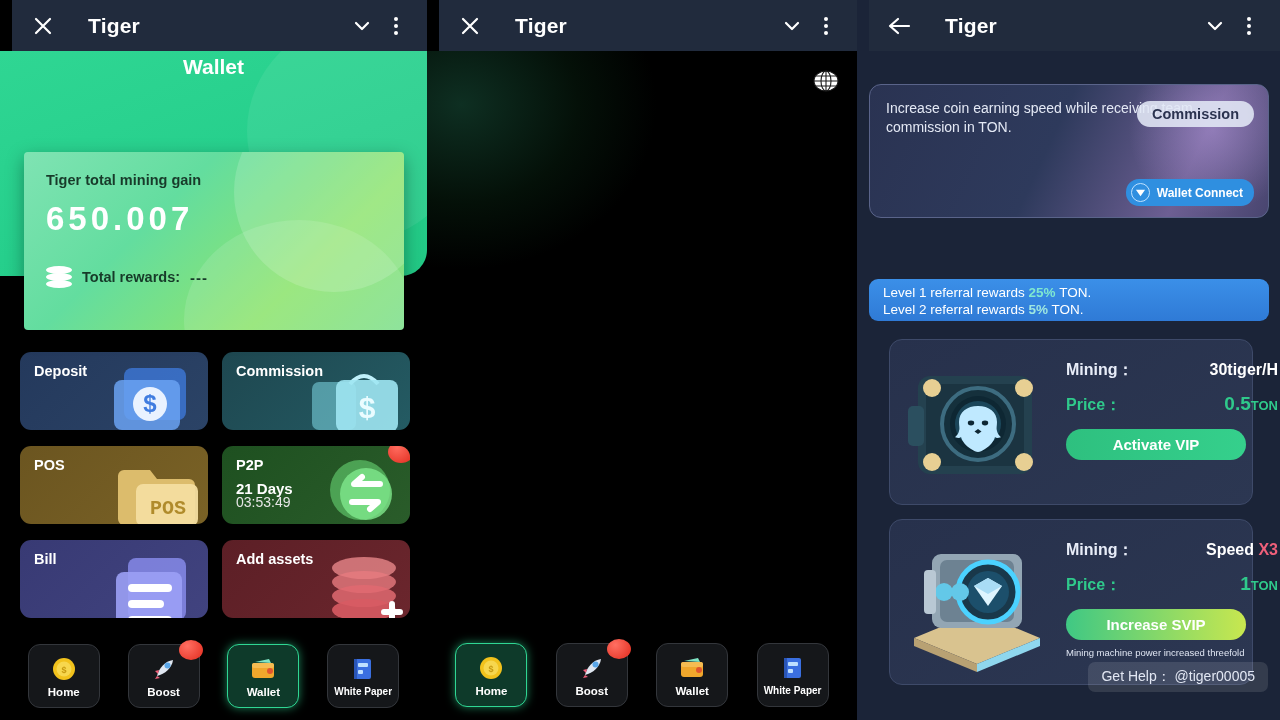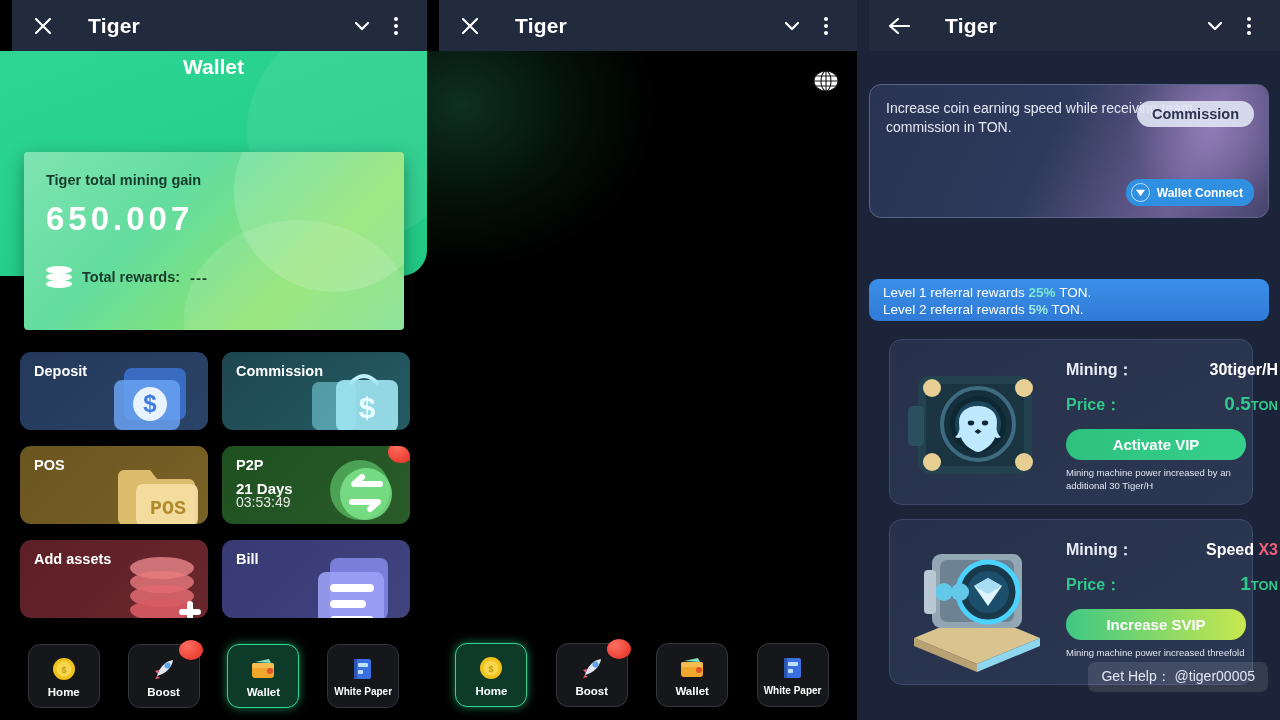--- a/index.html
+++ b/index.html
@@ -228,39 +228,39 @@
         <div class="sub1">21 Days</div>
         <div class="sub2">03:53:49</div>
         <svg class="art" viewBox="0 0 96 74">
           <circle cx="52" cy="36" r="30" fill="#6ee07a" opacity=".55"></circle>
           <circle cx="58" cy="40" r="26" fill="#7fe98c" opacity=".8"></circle>
           <path d="M72 30 H46 l8 -7" stroke="#fff" stroke-width="6" fill="none" stroke-linecap="round" stroke-linejoin="round"></path>
           <path d="M44 48 H70 l-8 7" stroke="#fff" stroke-width="6" fill="none" stroke-linecap="round" stroke-linejoin="round"></path>
         </svg>
       </div>
 
+      <div class="tile t-bill">
+        <div class="tl">Bill</div>
+        <svg class="art" viewBox="0 0 96 74">
+          <rect x="22" y="10" width="58" height="62" rx="8" fill="#8b8ff0" opacity=".8"></rect>
+          <rect x="10" y="24" width="66" height="56" rx="8" fill="#9ba0f5" opacity=".9"></rect>
+          <rect x="22" y="36" width="44" height="8" rx="4" fill="#fff"></rect>
+          <rect x="22" y="52" width="36" height="8" rx="4" fill="#fff"></rect>
+          <rect x="22" y="68" width="44" height="8" rx="4" fill="#fff"></rect>
+        </svg>
+      </div>
+
       <div class="tile t-add">
         <div class="tl">Add assets</div>
         <svg class="art" viewBox="0 0 96 74">
           <ellipse cx="56" cy="20" rx="32" ry="11" fill="#f08e90" opacity=".75"></ellipse>
           <ellipse cx="56" cy="34" rx="32" ry="11" fill="#e77b80" opacity=".8"></ellipse>
           <ellipse cx="56" cy="48" rx="32" ry="11" fill="#e06a71" opacity=".85"></ellipse>
           <ellipse cx="56" cy="62" rx="32" ry="11" fill="#d85b63" opacity=".9"></ellipse>
           <path d="M84 56 v16 M76 64 h16" stroke="#fff" stroke-width="6" stroke-linecap="round"></path>
-        </svg>
-      </div>
-
-      <div class="tile t-bill">
-        <div class="tl">Bill</div>
-        <svg class="art" viewBox="0 0 96 74">
-          <rect x="22" y="10" width="58" height="62" rx="8" fill="#8b8ff0" opacity=".8"></rect>
-          <rect x="10" y="24" width="66" height="56" rx="8" fill="#9ba0f5" opacity=".9"></rect>
-          <rect x="22" y="36" width="44" height="8" rx="4" fill="#fff"></rect>
-          <rect x="22" y="52" width="36" height="8" rx="4" fill="#fff"></rect>
-          <rect x="22" y="68" width="44" height="8" rx="4" fill="#fff"></rect>
         </svg>
       </div>
     </div>
 
     <div class="navbar1">
       <div class="nav-btn">
         <span class="nav-ico">
           <svg width="26" height="26" viewBox="0 0 26 26">
               <circle cx="13" cy="13" r="11" fill="#f2c21c"></circle>
               <circle cx="13" cy="13" r="7.5" fill="#f7d74e"></circle>
@@ -465,21 +465,20 @@
         <div class="minfo">
           <div class="mrow">
             <span class="mlabel">Mining：</span>
             <span class="mval">30tiger/H</span>
           </div>
           <div class="mrow" style="margin-top:12px;">
             <span class="mlabel price">Price：</span>
             <span class="mprice"><span>0.5</span><span class="unit">TON</span></span>
           </div>
           <div class="act-btn act-vip">Activate VIP</div>
-          <div class="mnote">Mining machine power increased by an additional 30 Tiger/H</div>
         </div>
       </div>
 
       <div class="mcard two">
         <svg class="mimg" viewBox="0 0 150 138">
           <path d="M12 104 l63 -26 l63 26 l-63 26 z" fill="#d9c38f"></path>
           <path d="M12 104 l63 26 v8 l-63 -26 z" fill="#b8a173"></path>
           <path d="M138 104 l-63 26 v8 l63 -26 z" fill="#8fd7ee"></path>
           <rect x="30" y="20" width="90" height="74" rx="9" fill="#93a6b4"></rect>
           <rect x="38" y="26" width="74" height="62" rx="7" fill="#6d8292"></rect>

